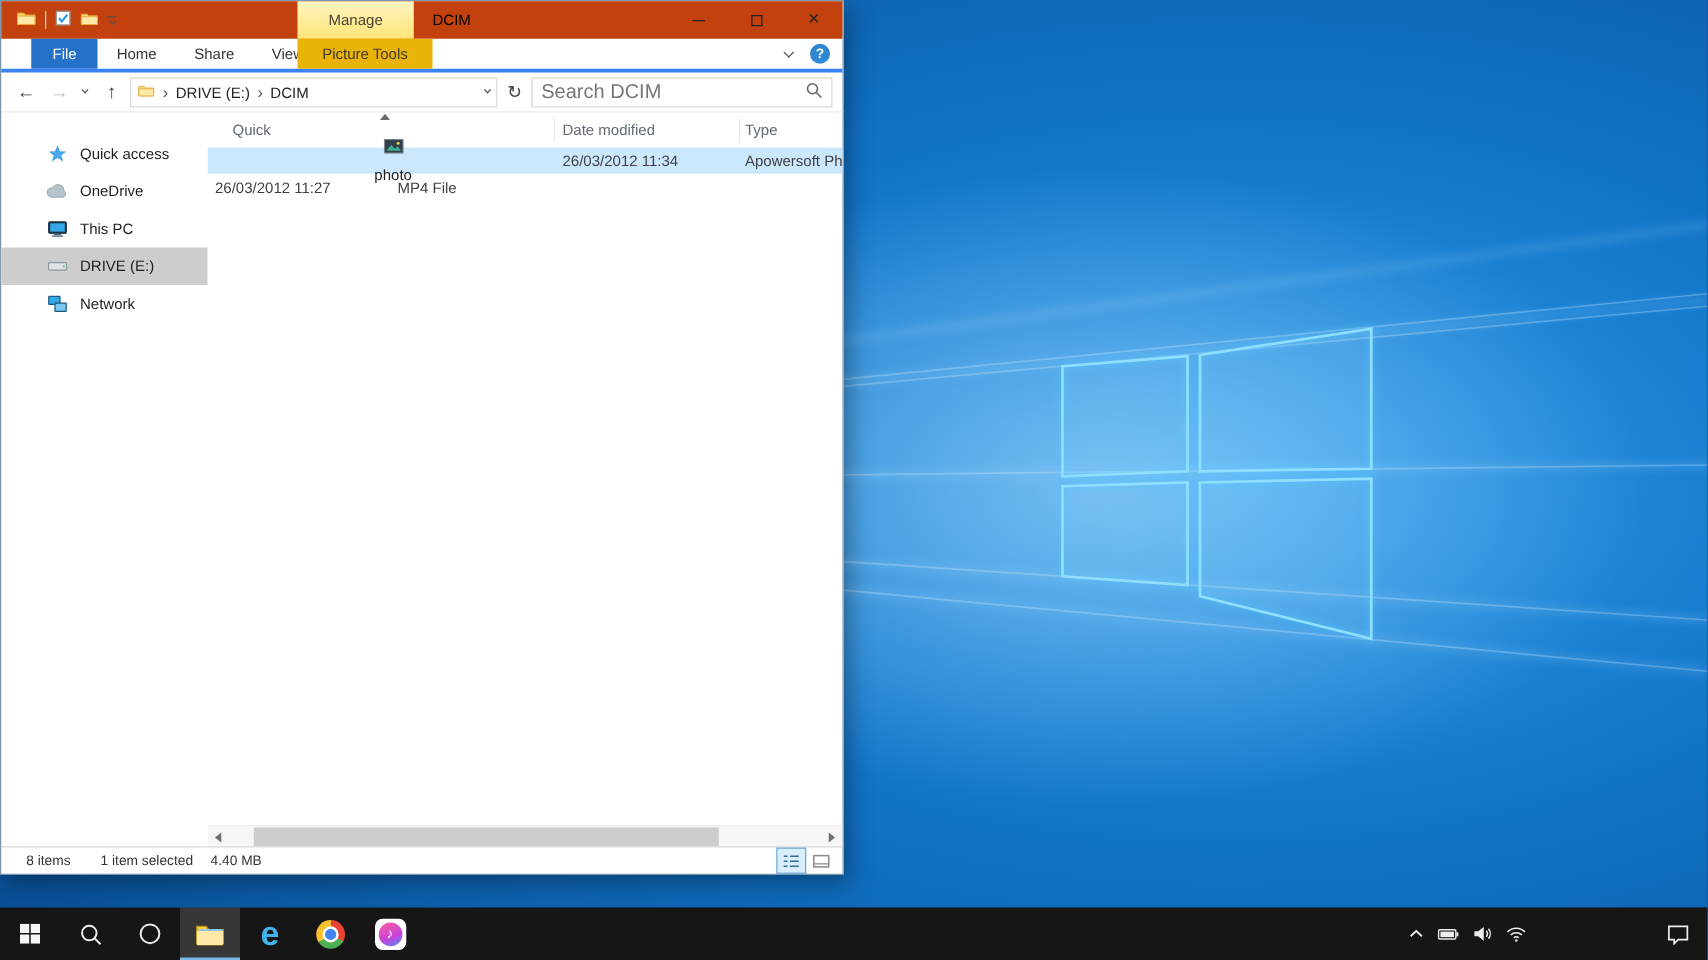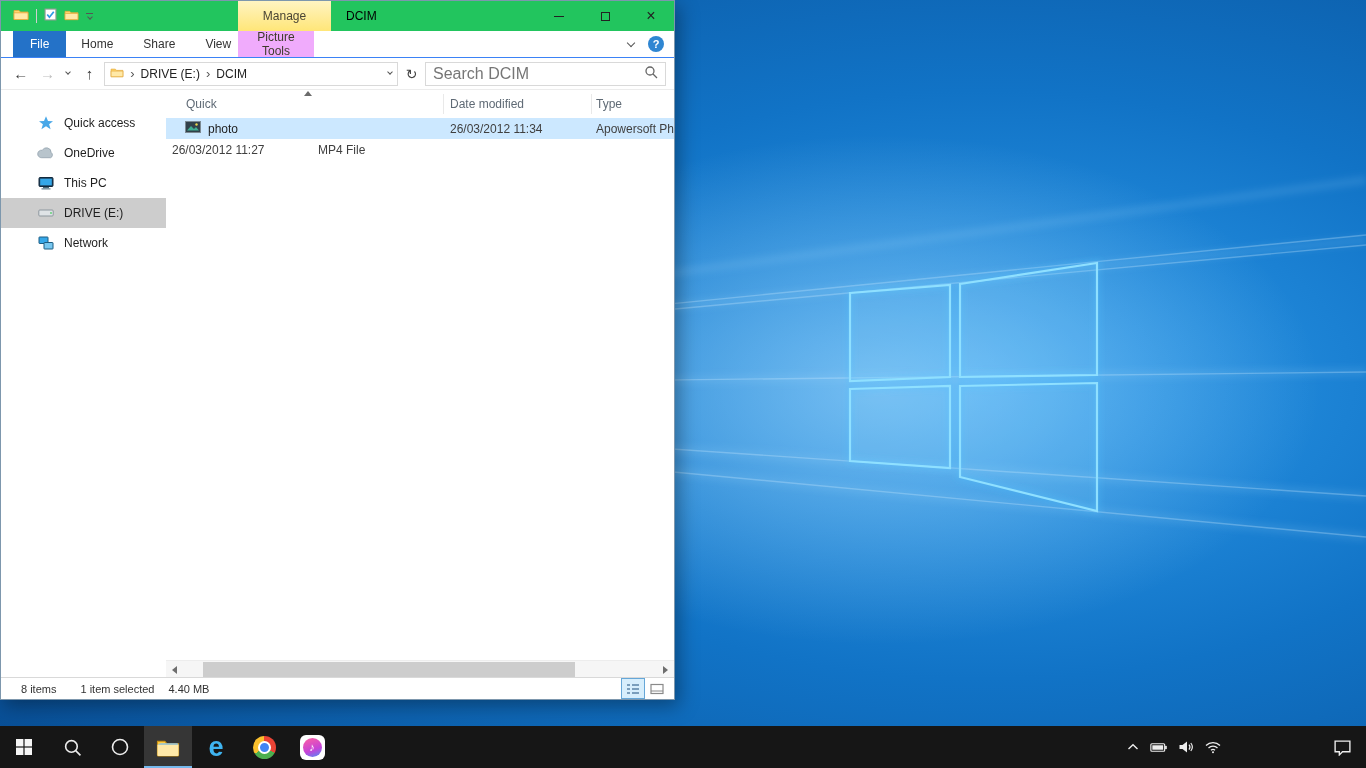--- a/index.html
+++ b/index.html
@@ -9,42 +9,42 @@
 
   
   #wallpaper { position:absolute; left:0; top:0; width:1366px; height:726px; }
 
   
   #explorer { position:absolute; left:0; top:0; width:675px; height:700px;
     background:#fff; border:1px solid #7d97ad; box-shadow:4px 6px 18px rgba(0,0,0,.35);
     display:flex; flex-direction:column; z-index:2; }
 
   
-  .titlebar { height:30px; position:relative; display:flex; align-items:center; flex:none; background:#22c55e; }
+  .titlebar { height:30px; position:relative; display:flex; align-items:center; flex:none; background:#c2410c; }
   .qat { display:flex; align-items:center; gap:7px; padding-left:12px; }
   .qat-sep { width:1px; height:14px; background:#cfcfcf; }
   .qat-chev { display:flex; flex-direction:column; align-items:center; gap:1px; }
   .qat-chev .bar { width:7px; height:1px; background:#555; }
   .chev-down { width:6px; height:6px; border-right:1.4px solid #555; border-bottom:1.4px solid #555; transform:rotate(45deg); margin-top:-3px; }
   .chev-down.small { width:4px; height:4px; }
   .manage-chip { position:absolute; left:237px; top:0; width:93px; height:30px;
     background:linear-gradient(#fff4c2,#ffe678); display:flex; align-items:center; justify-content:center; color:#4a4435; }
   .window-title { position:absolute; left:345px; top:0; height:30px; display:flex; align-items:center; color:#000; }
   .caption { position:absolute; right:0; top:0; height:30px; display:flex; }
   .cap-btn { width:46px; height:100%; display:flex; align-items:center; justify-content:center; color:#222; }
   .glyph-min { width:10px; height:1px; background:#222; }
   .glyph-max { width:9px; height:9px; border:1px solid #222; }
   .glyph-close { font-size:16px; line-height:1; }
 
   
-  .tabrow { height:27px; flex:none; display:flex; align-items:stretch; position:relative; border-bottom:1px solid #3b82f6; padding-left:12px;text-align:center; }
+  .tabrow { height:27px; flex:none; display:flex; align-items:stretch; position:relative; border-bottom:3px solid #3b82f6; padding-left:24px; }
   .tab { padding:0 15px; display:flex; align-items:center; color:#333; }
   .tab-file { background:#2472c8; color:#fff; padding:0 17px; }
-  .tab-picture { position:absolute; left:237px; top:0; width:76px; height:100%;
-    display:flex; align-items:center; justify-content:center; background:#f0abfc; color:#3f3b2c; }
+  .tab-picture { position:absolute; left:237px; top:0; width:108px; height:100%;
+    display:flex; align-items:center; justify-content:center; background:#eab308; color:#3f3b2c; }
   .ribbon-right { position:absolute; right:10px; top:0; height:100%; display:flex; align-items:center; gap:14px; }
   .help-circle { width:16px; height:16px; border-radius:50%; background:#2f86d2; color:#fff;
     display:flex; align-items:center; justify-content:center; font-size:11px; font-weight:bold; }
 
   
   .addressrow { height:32px; flex:none; display:flex; align-items:center; padding:0 8px; gap:3px; border-bottom:1px solid #ececec; }
   .nav-btn { width:25px; height:24px; display:flex; align-items:center; justify-content:center; font-size:15px; color:#3b3b3b; }
   .nav-btn.disabled { color:#bdbdbd; }
   .nav-btn.tiny { width:13px; }
   .address-box { width:310px; height:24px; border:1px solid #d9d9d9; display:flex; align-items:center; padding:0 5px; gap:6px; color:#222; }
@@ -67,21 +67,21 @@
   .hcol { height:20px; display:flex; align-items:center; border-right:1px solid #e9e9e9; }
   .hcol-name { width:278px; padding-left:20px; }
   .hcol-date { width:148px; padding-left:6px; }
   .hcol-type { flex:1; padding-left:4px; border-right:none; }
   .sort-caret { position:absolute; left:138px; top:1px; width:0; height:0;
     border-left:4px solid transparent; border-right:4px solid transparent; border-bottom:5px solid #6b6b6b; }
 
   .rows { flex:1; }
   .frow { height:21px; display:flex; align-items:center; color:#1e1e1e; }
   .frow.selected { background:#cce8ff; }
-  .cell-name { width:278px; display:flex; align-items:center; gap:7px; padding-left:19px; }
+  .cell-name { width:278px; display:flex; align-items:center; gap:7px; padding-left:19px;flex-direction:column; }
   .cell-date { width:148px; padding-left:6px; color:#3f3f3f; }
   .cell-type { flex:1; padding-left:4px; color:#3f3f3f; white-space:nowrap; overflow:hidden; }
 
   
   .hscroll { height:17px; flex:none; display:flex; background:#f6f6f6; border-top:1px solid #ededed; }
   .scroll-arrow { width:17px; height:17px; display:flex; align-items:center; justify-content:center; }
   .tri-left { width:0; height:0; border-top:4px solid transparent; border-bottom:4px solid transparent; border-right:5px solid #6e6e6e; }
   .tri-right { width:0; height:0; border-top:4px solid transparent; border-bottom:4px solid transparent; border-left:5px solid #6e6e6e; }
   .scroll-track { flex:1; position:relative; }
   .scroll-thumb { position:absolute; left:20px; top:1px; width:372px; height:15px; background:#cdcdcd; }

